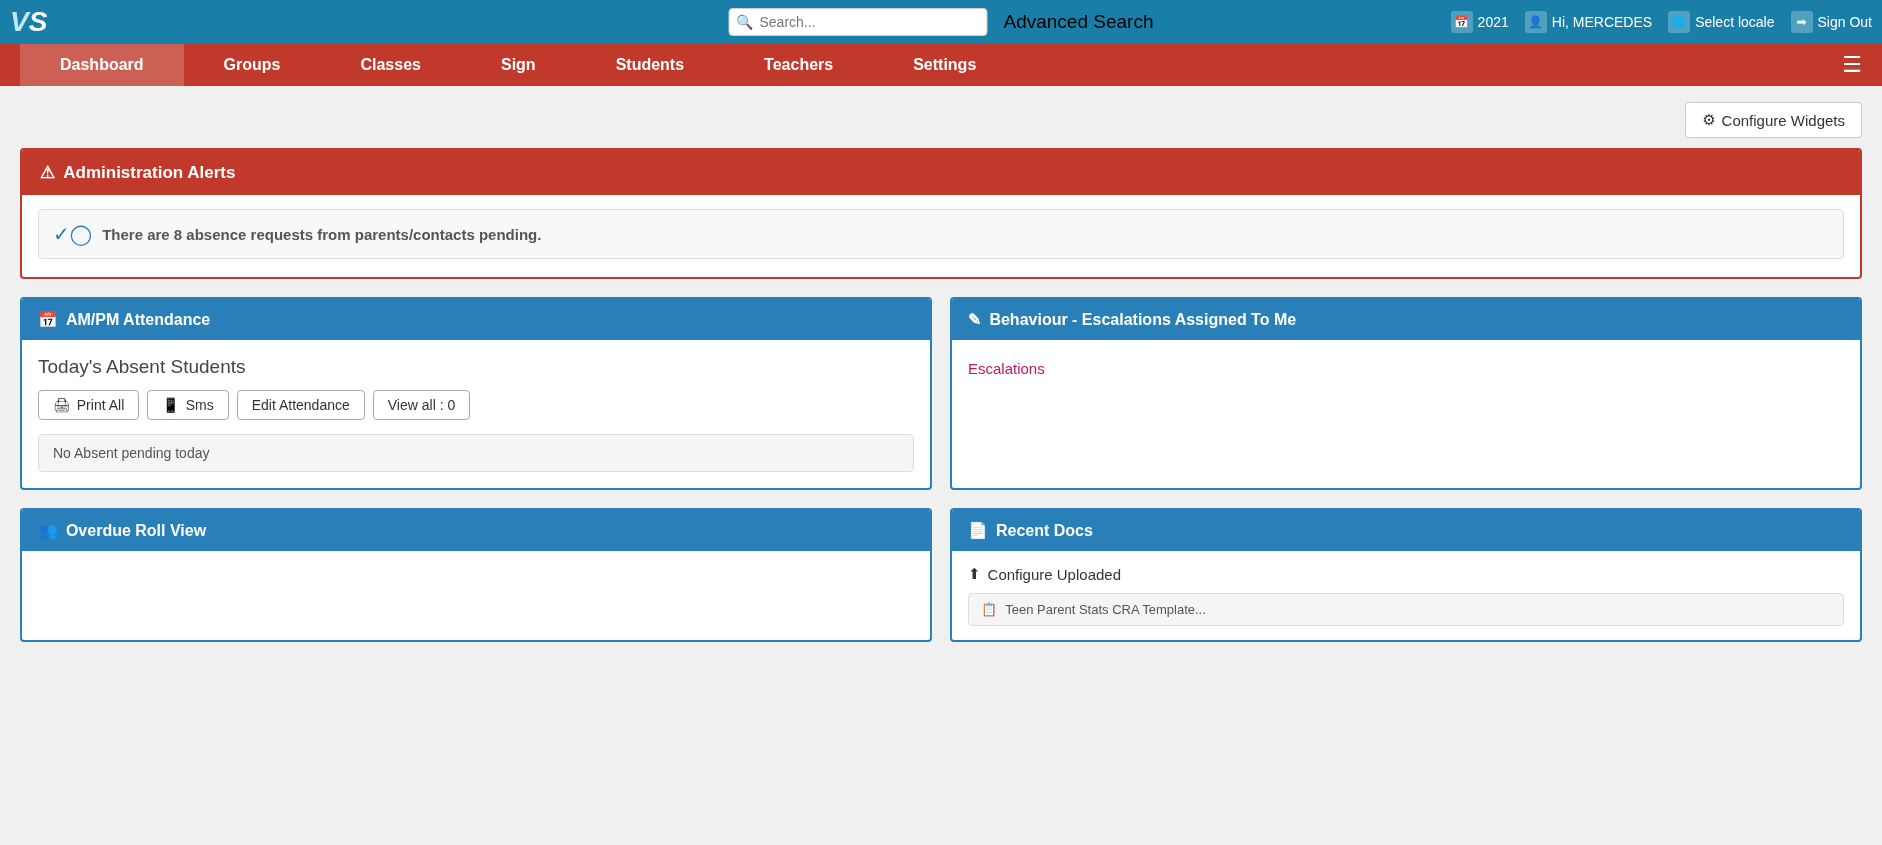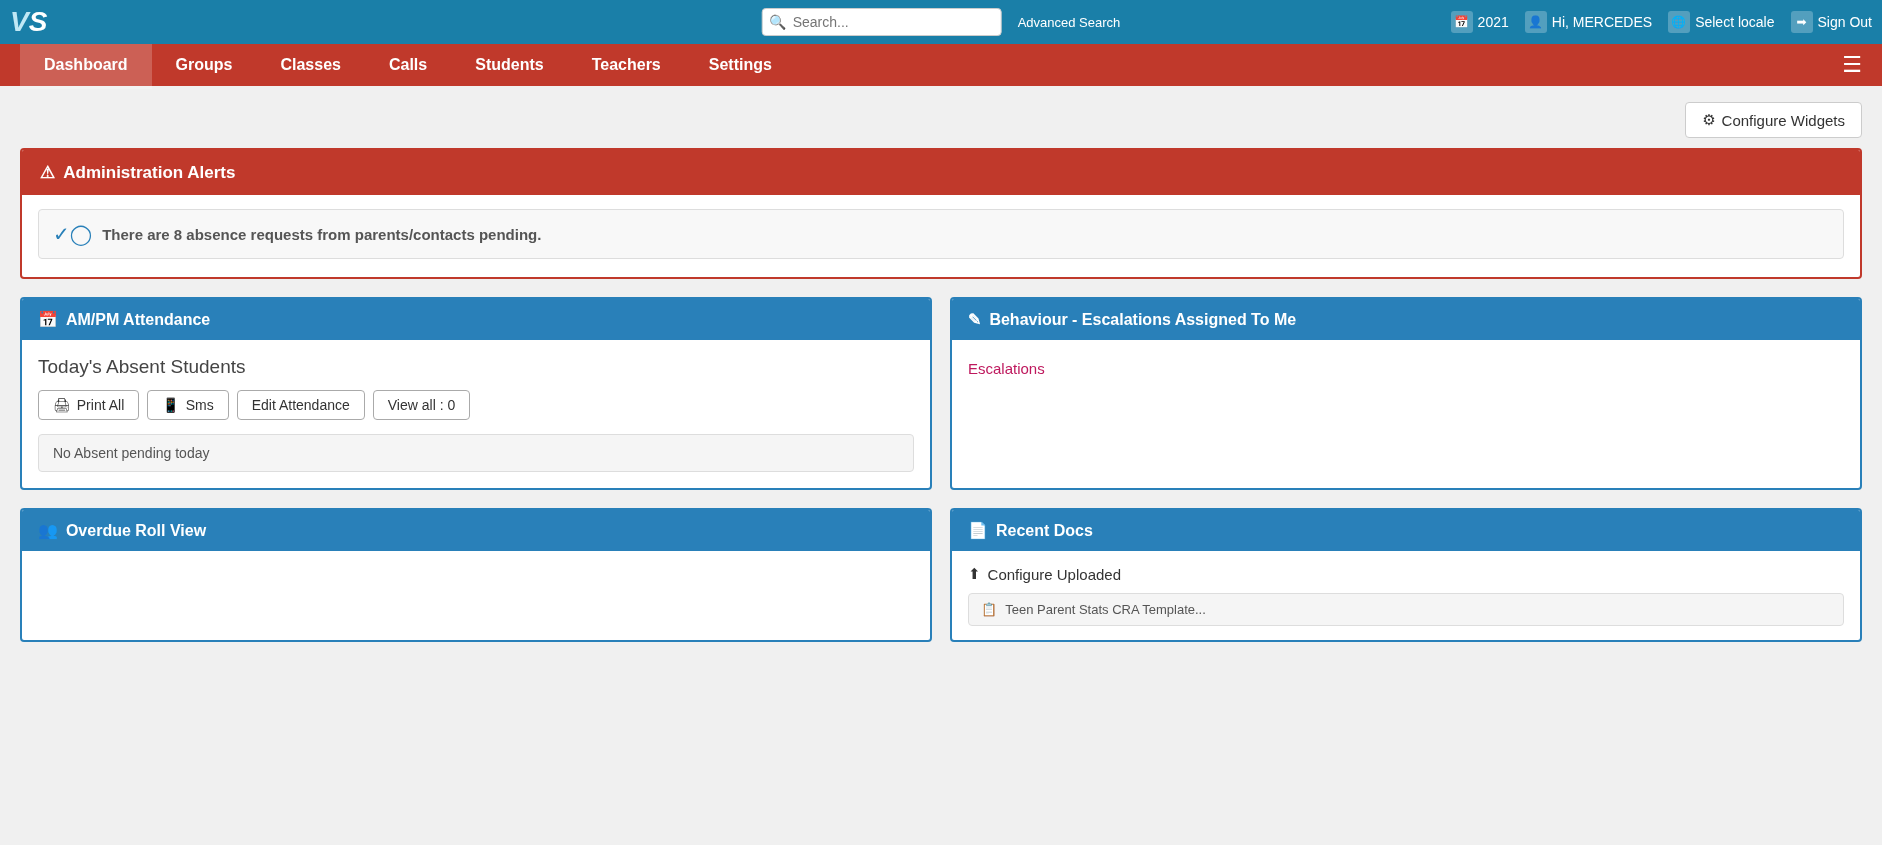--- a/index.html
+++ b/index.html
@@ -29,36 +29,36 @@
       display: flex;
       align-items: center;
       gap: 16px;
     }
     .search-input-wrap {
       position: relative;
       display: flex;
       align-items: center;
     }
     .search-input-wrap input {
-      width: 240px;
+      width: 259px;
       padding: 5px 10px 5px 30px;
       border-radius: 4px;
       border: 1px solid #ccc;
       font-size: 14px;
       background: white;
     }
     .search-icon-inline {
       position: absolute;
       left: 8px;
       color: #888;
       font-size: 14px;
     }
     .advanced-search-link {
-      color: #ffffff;
-      font-size: 13px;
+      color: #000000;
+      font-size: 19px;
       text-decoration: none;
       white-space: nowrap;
     }
     .top-right {
       margin-left: auto;
       display: flex;
       align-items: center;
       gap: 16px;
       color: white;
       font-size: 14px;
@@ -87,21 +87,21 @@
       display: flex;
       align-items: center;
       height: 42px;
       padding: 0 20px;
     }
     .nav-bar a {
       color: white;
       text-decoration: none;
       font-size: 16px;
       font-weight: 600;
-      padding: 0 24px;
+      padding: 0 40px;
       height: 48px;
       display: inline-flex;
       align-items: center;
       cursor: pointer;
     }
     .nav-bar a.active { background: rgba(255,255,255,0.2); }
     .nav-bar .hamburger {
       margin-left: auto;
       color: white;
       font-size: 22px;
@@ -322,21 +322,21 @@
       <span class="top-icon">➡</span>
       <span>Sign Out</span>
     </div>
   </div>
 </div>
 
 <div class="nav-bar">
   <a class="active">Dashboard</a>
   <a>Groups</a>
   <a>Classes</a>
-  <a>Calls</a>
+  <a>Sign</a>
   <a>Students</a>
   <a>Teachers</a>
   <a>Settings</a>
   <span class="hamburger">☰</span>
 </div>
 
 <div class="main-content">
 
   <div class="configure-widgets-wrap">
     <button class="configure-widgets-btn">

